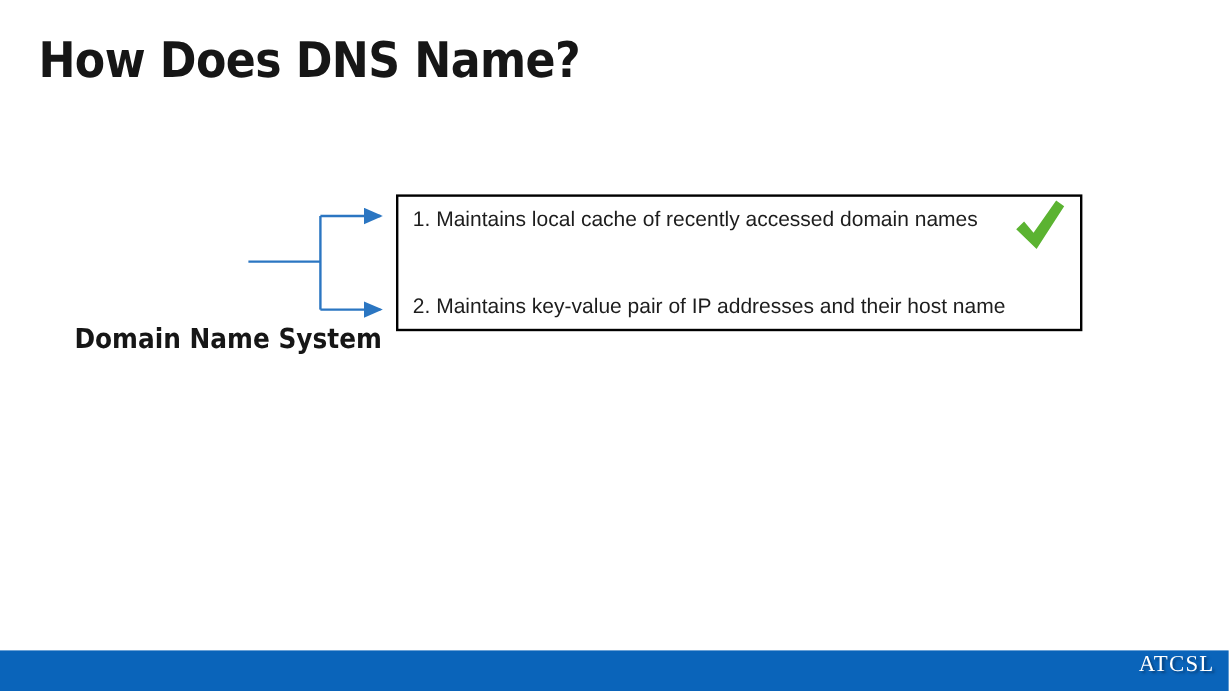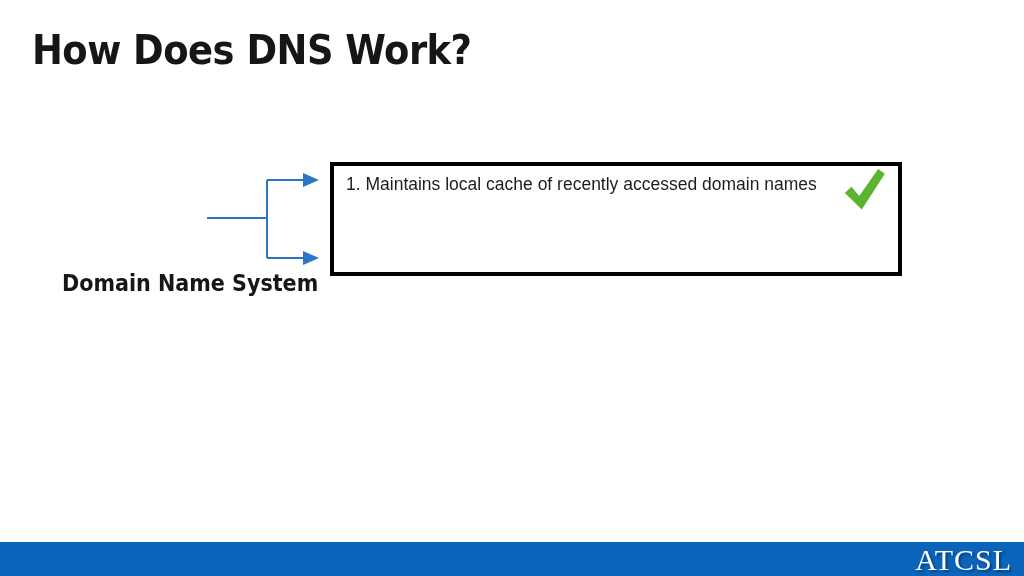--- a/index.html
+++ b/index.html
@@ -49,21 +49,21 @@
     width: 1024px; height: 576px;
     pointer-events: none;
   }
   .points-box {
     position: absolute;
     left: 330px;
     top: 162px;
     width: 572px;
     height: 114px;
     background: #ffffff;
-    border: 4px solid #000000;
+    border: 2px solid #000000;
   }
   .point-1 {
     position: absolute;
     left: 12px;
     top: 8px;
     font-size: 17.5px;
     color: #1d1d1d;
     white-space: nowrap;
   }
   .point-2 {
@@ -87,51 +87,52 @@
     bottom: 0;
     width: 1024px;
     height: 34px;
     background: #0a64ba;
   }
   .footer-logo {
     position: absolute;
     right: 12px;
     top: 1px;
     font-family: "Liberation Serif", serif;
-    font-size: 30px;
+    font-size: 19px;
     font-weight: 500;
     color: #ffffff;
     letter-spacing: 1px;
     text-shadow: 2px 2px 2px rgba(6, 43, 84, 0.65);
   }
 </style>
 </head>
 <body>
 
 <div class="slide">
 
-  <div class="slide-title">How Does DNS Work?</div>
+  <div class="slide-title">How Does DNS Name?</div>
 
 
   <div class="caption">Domain Name System</div>
 
   <svg class="connector-svg">
     <defs>
       <marker id="arrowhead" markerWidth="9" markerHeight="8" refX="7" refY="3.5" orient="auto">
         <path d="M0,0 L8,3.5 L0,7 Z" fill="#2b76c2"></path>
       </marker>
     </defs>
     <path d="M207,218 H267" stroke="#2b76c2" stroke-width="2" fill="none"></path>
     <path d="M267,180 V258" stroke="#2b76c2" stroke-width="2" fill="none"></path>
     <path d="M267,180 H317" stroke="#2b76c2" stroke-width="2" fill="none" marker-end="url(#arrowhead)"></path>
     <path d="M267,258 H317" stroke="#2b76c2" stroke-width="2" fill="none" marker-end="url(#arrowhead)"></path>
   </svg>
 
   <div class="points-box">
     <div class="point-1">1. Maintains local cache of recently accessed domain names</div>
+    <div class="point-2">2. Maintains key-value pair of IP addresses and their host name</div>
     <div class="check-wrap">
       <svg viewBox="0 0 100 100" width="50" height="46">
         <polygon points="6,52 21,39 37,60 81,4 95,15 41,90" fill="#5bb331" transform="rotate(-3 50 50)"></polygon>
       </svg>
     </div>
   </div>
 
   <div class="footer-bar">
     <div class="footer-logo">ATCSL</div>
   </div>

